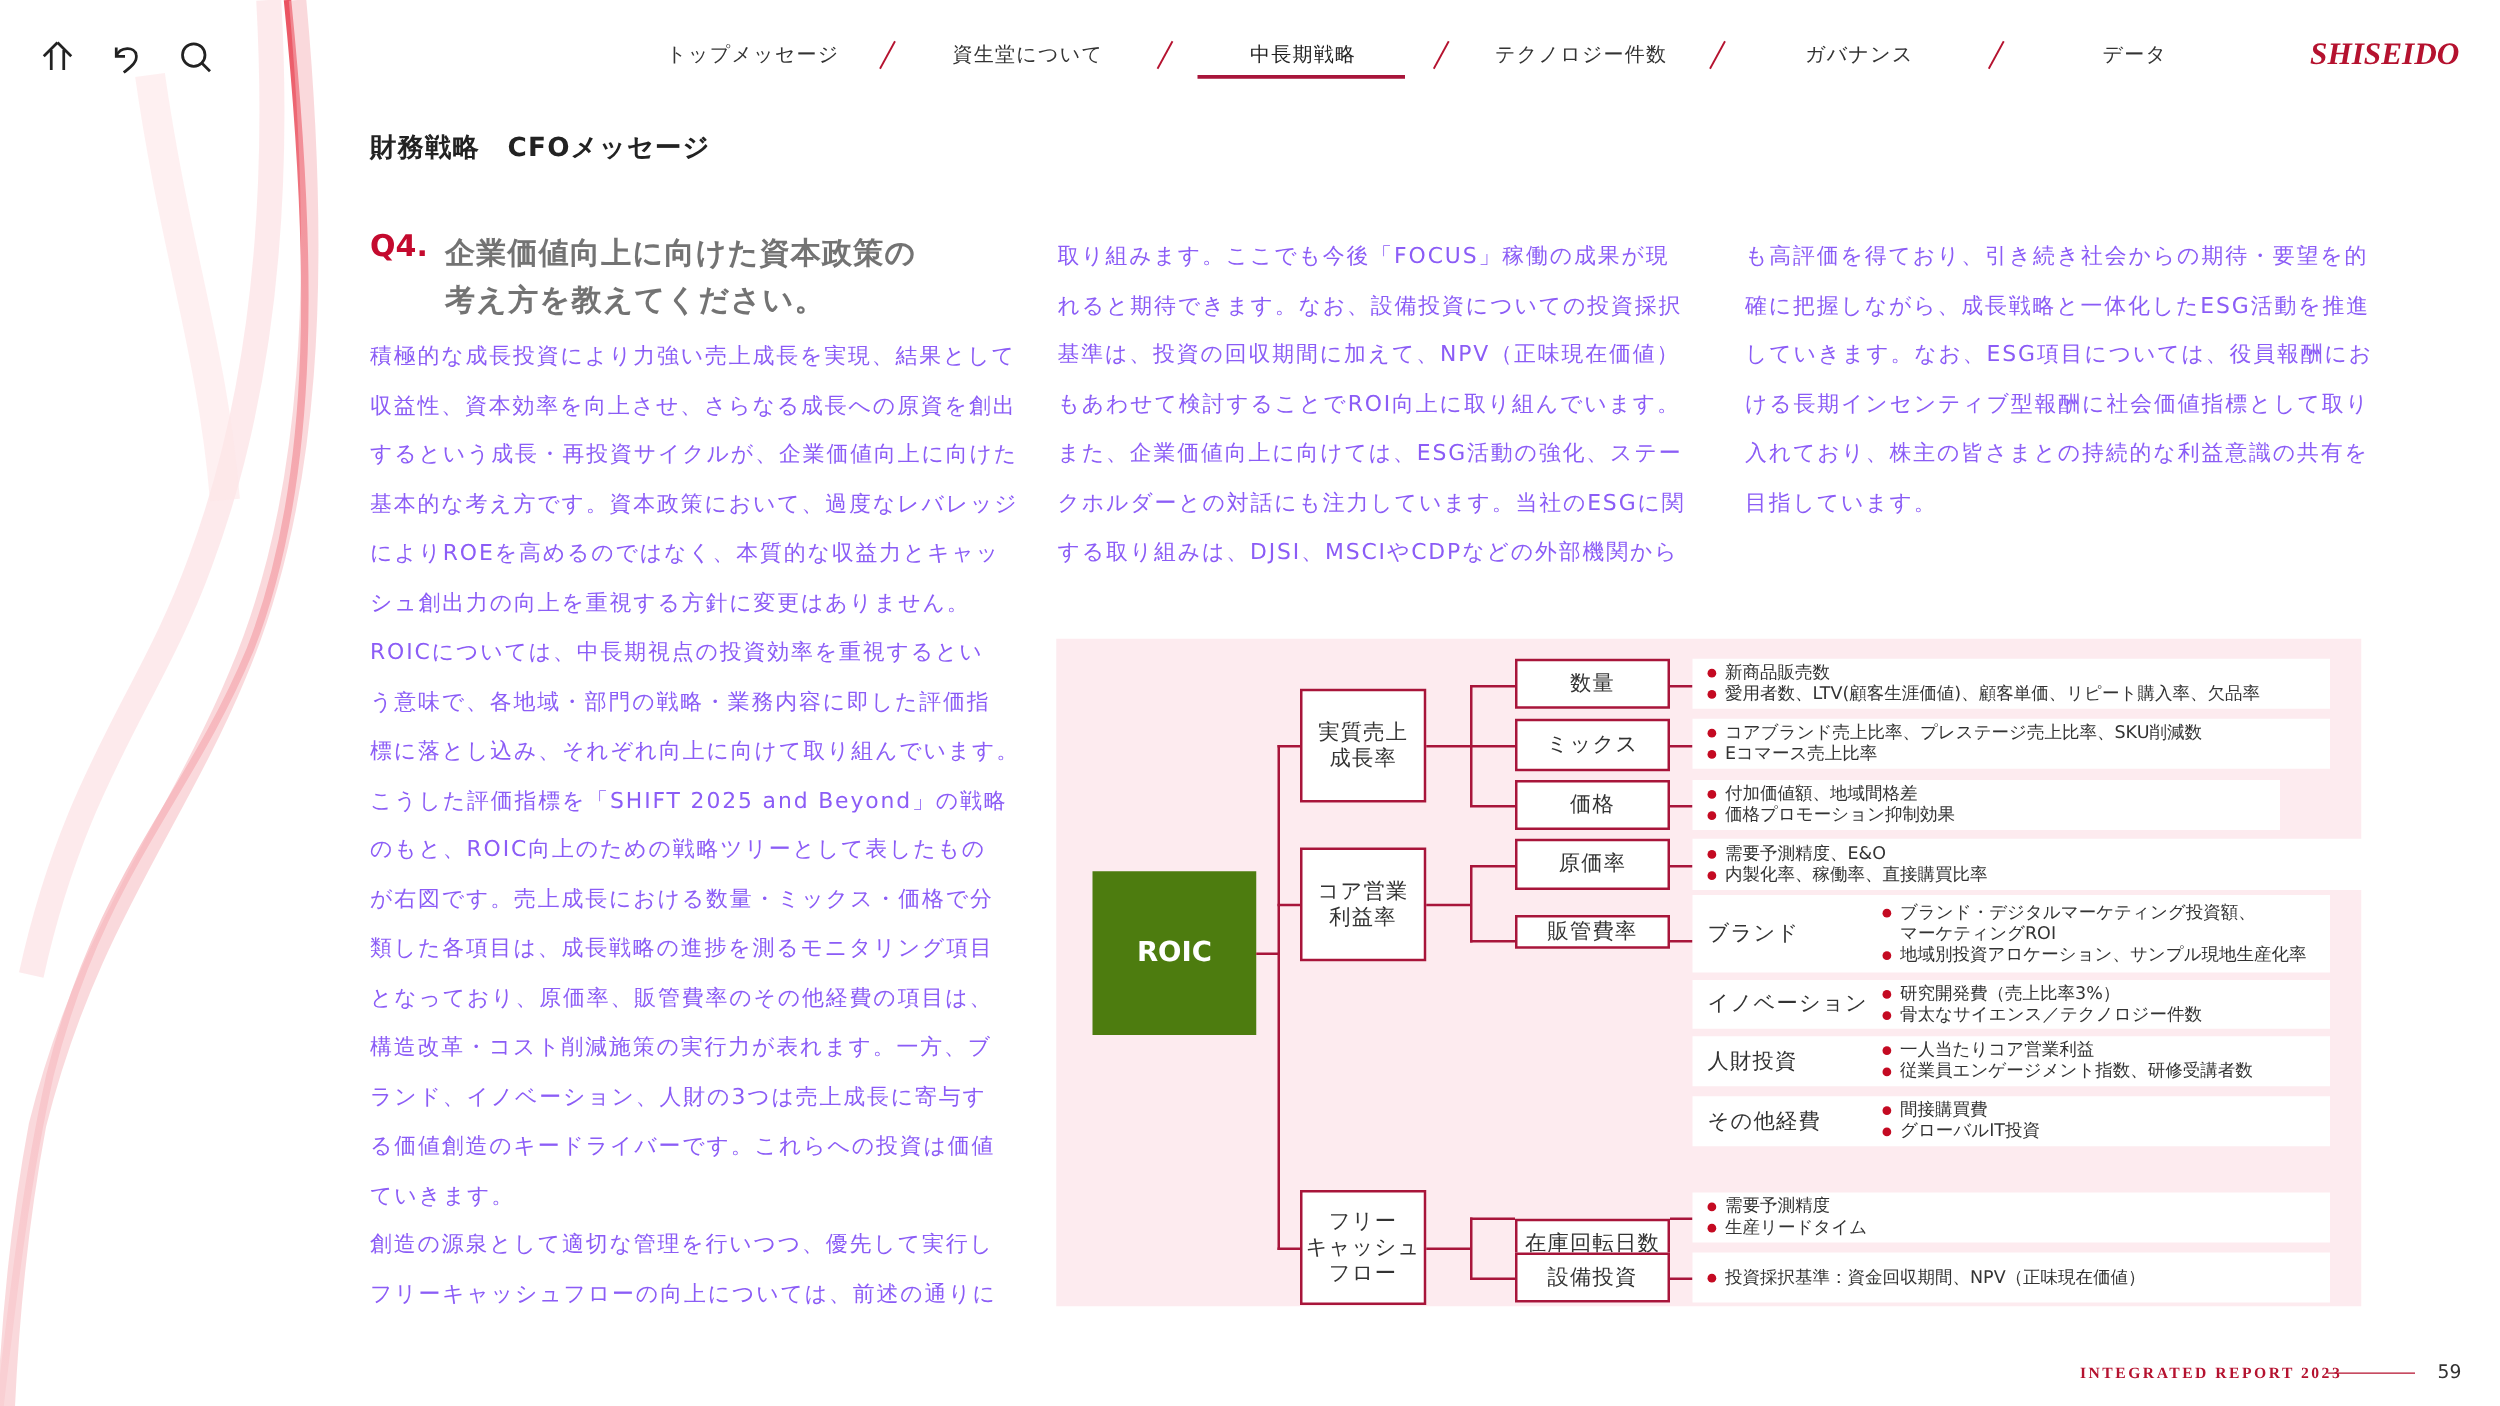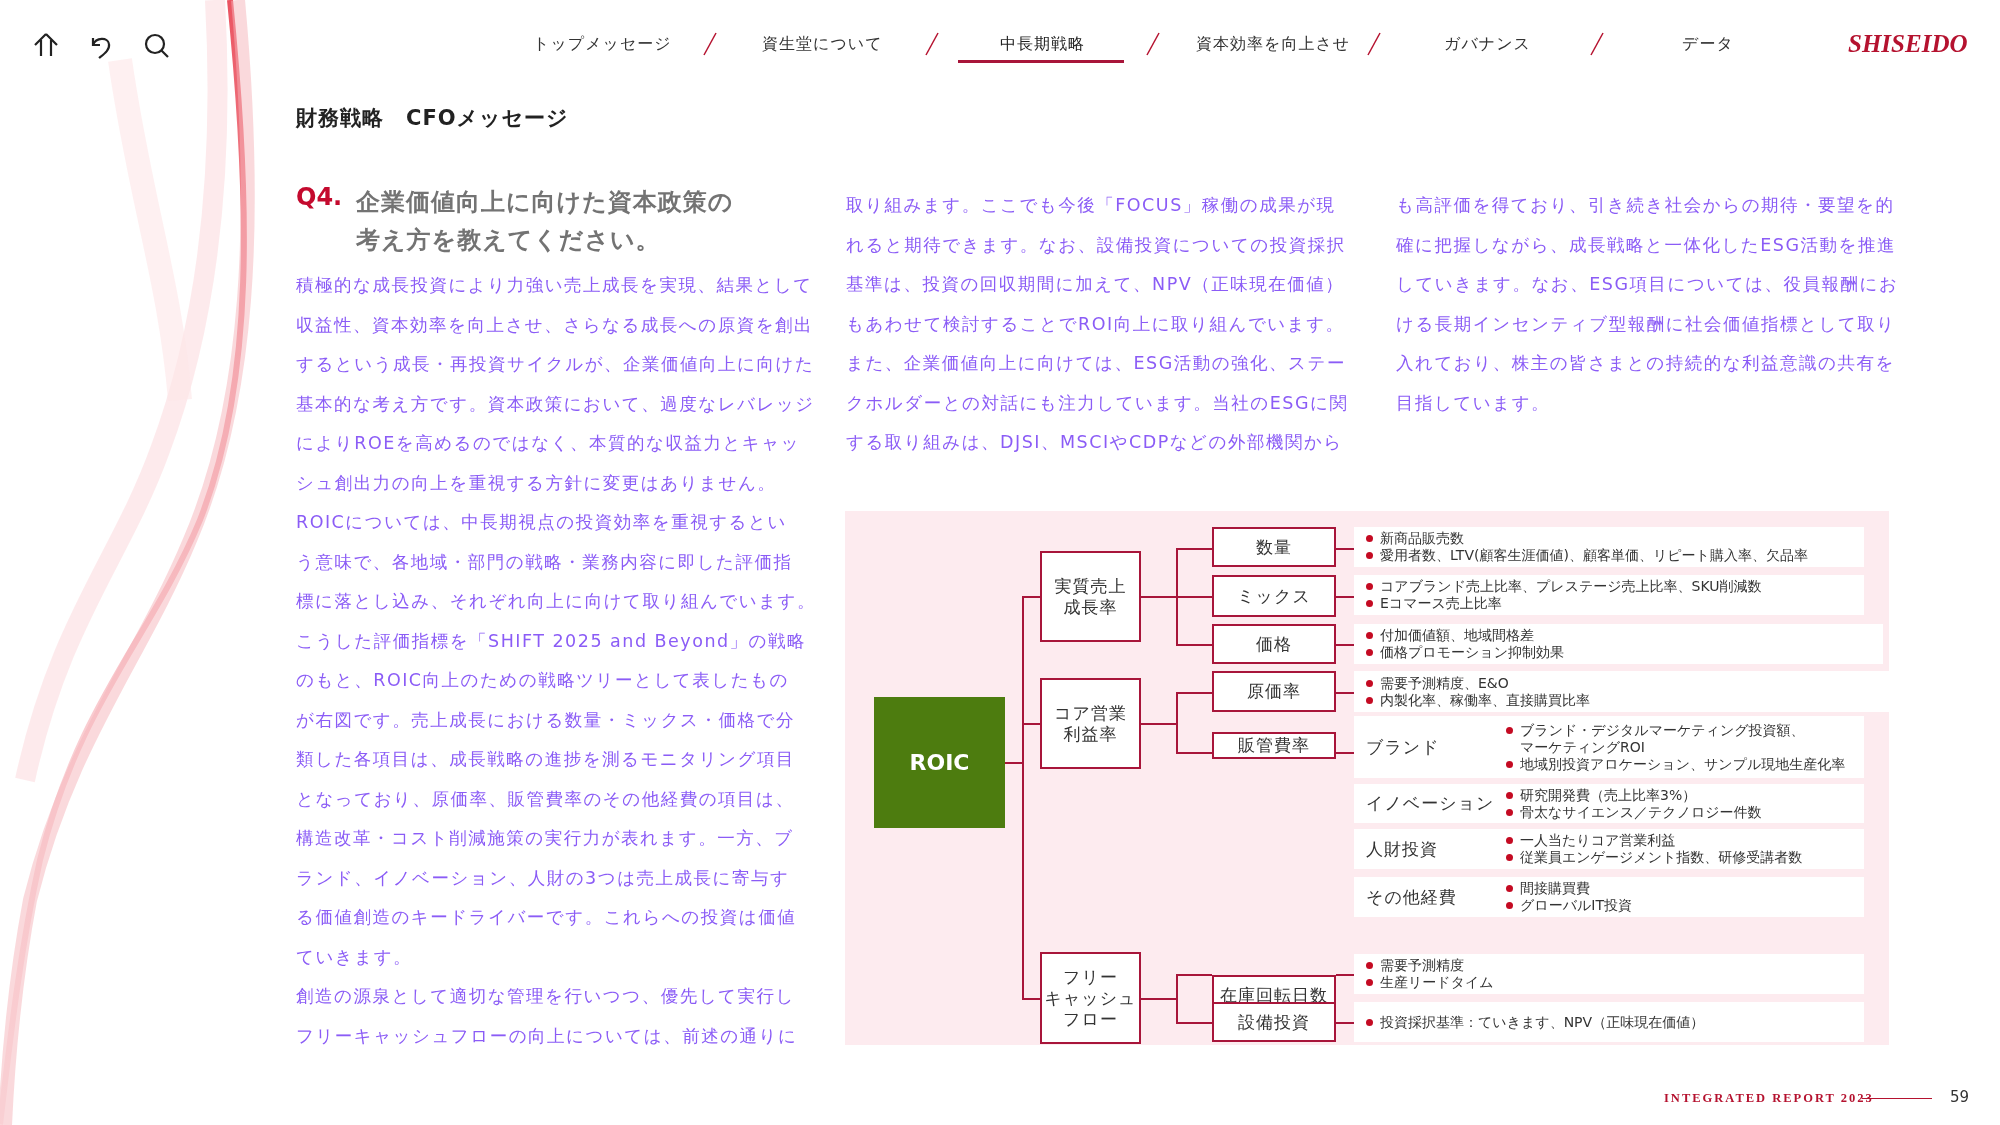--- a/index.html
+++ b/index.html
@@ -79,21 +79,21 @@
     </svg>
   <span class="nav-item" style="left:762px;top:34px;">資生堂について</span>
   <svg class="nav-sep" style="left:922px;" viewBox="0 0 20 26">
       <path d="M16 2 L4 24" stroke="#b5122f" stroke-width="1.5"></path>
     </svg>
   <span class="nav-item active" style="left:1000px;top:34px;">中長期戦略</span>
   <div class="nav-underline" style="left:958px;width:166px;"></div>
   <svg class="nav-sep" style="left:1143px;" viewBox="0 0 20 26">
       <path d="M16 2 L4 24" stroke="#b5122f" stroke-width="1.5"></path>
     </svg>
-  <span class="nav-item" style="left:1196px;top:34px;">資本効率を向上させ</span>
+  <span class="nav-item" style="left:1196px;top:34px;">テクノロジー件数</span>
   <svg class="nav-sep" style="left:1364px;" viewBox="0 0 20 26">
       <path d="M16 2 L4 24" stroke="#b5122f" stroke-width="1.5"></path>
     </svg>
   <span class="nav-item" style="left:1444px;top:34px;">ガバナンス</span>
   <svg class="nav-sep" style="left:1587px;" viewBox="0 0 20 26">
       <path d="M16 2 L4 24" stroke="#b5122f" stroke-width="1.5"></path>
     </svg>
   <span class="nav-item" style="left:1682px;top:34px;">データ</span>
 </div>
 <div class="logo">SHISEIDO</div>
@@ -208,21 +208,21 @@
         <li>新商品販売数</li>
         <li>愛用者数、LTV(顧客生涯価値)、顧客単価、リピート購入率、欠品率</li>
       </ul>
   </div>
   <div class="detail" style="left:509px;top:64px;width:510px;height:40px;">
     <ul>
         <li>コアブランド売上比率、プレステージ売上比率、SKU削減数</li>
         <li>Eコマース売上比率</li>
       </ul>
   </div>
-  <div class="detail" style="left:509px;top:113px;width:529px;height:40px;">
+  <div class="detail" style="left:509px;top:113px;width:470px;height:40px;">
     <ul>
         <li>付加価値額、地域間格差</li>
         <li>価格プロモーション抑制効果</li>
       </ul>
   </div>
   <div class="detail" style="left:509px;top:160px;width:605px;height:41px;">
     <ul>
         <li>需要予測精度、E&amp;O</li>
         <li>内製化率、稼働率、直接購買比率</li>
       </ul>
@@ -257,20 +257,20 @@
       </ul>
   </div>
   <div class="detail" style="left:509px;top:443px;width:510px;height:40px;">
     <ul>
         <li>需要予測精度</li>
         <li>生産リードタイム</li>
       </ul>
   </div>
   <div class="detail" style="left:509px;top:491px;width:510px;height:40px;">
     <ul>
-        <li>投資採択基準：ていきます、NPV（正味現在価値）</li>
+        <li>投資採択基準：資金回収期間、NPV（正味現在価値）</li>
       </ul>
   </div>
 </div>
 
 <div class="footer-label">INTEGRATED REPORT 2023</div>
 <div class="footer-line"></div>
 <div class="page-num">59</div>
 
 </body></html>

